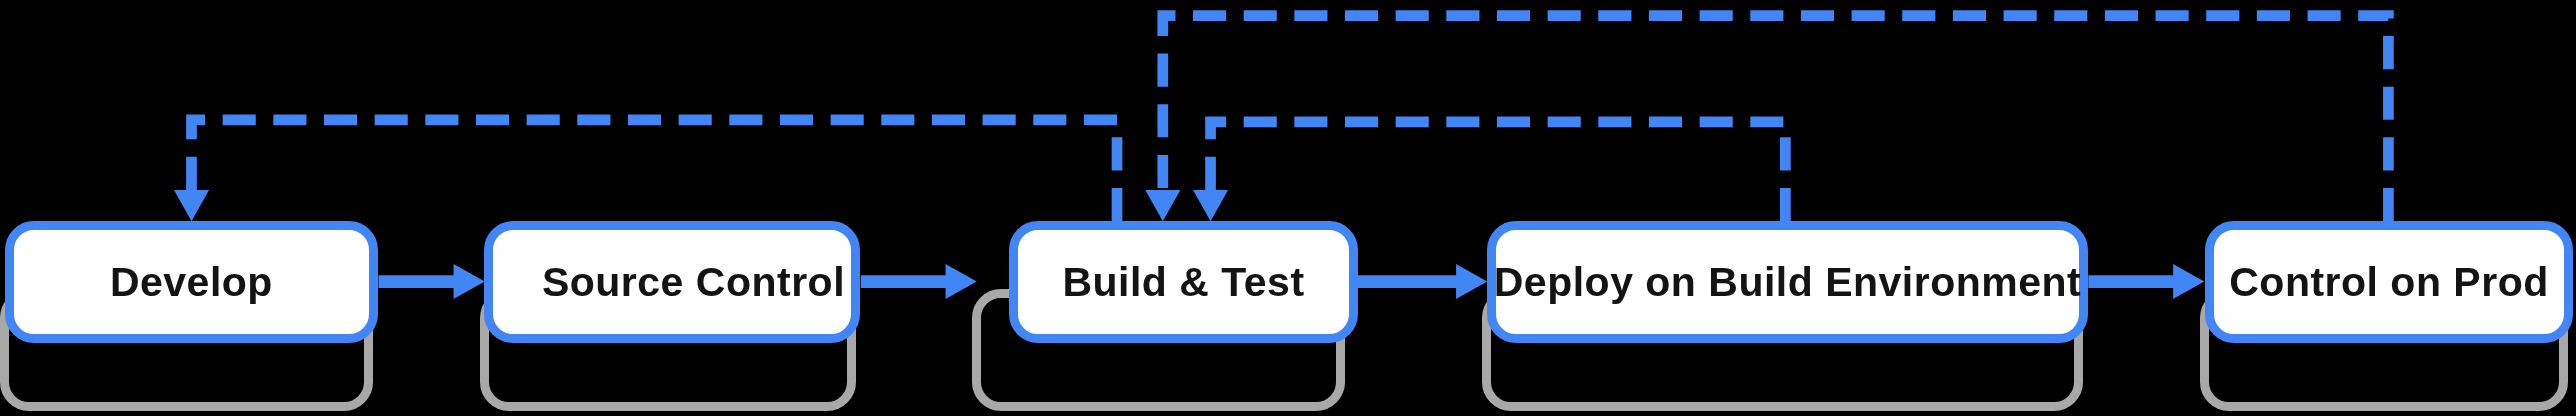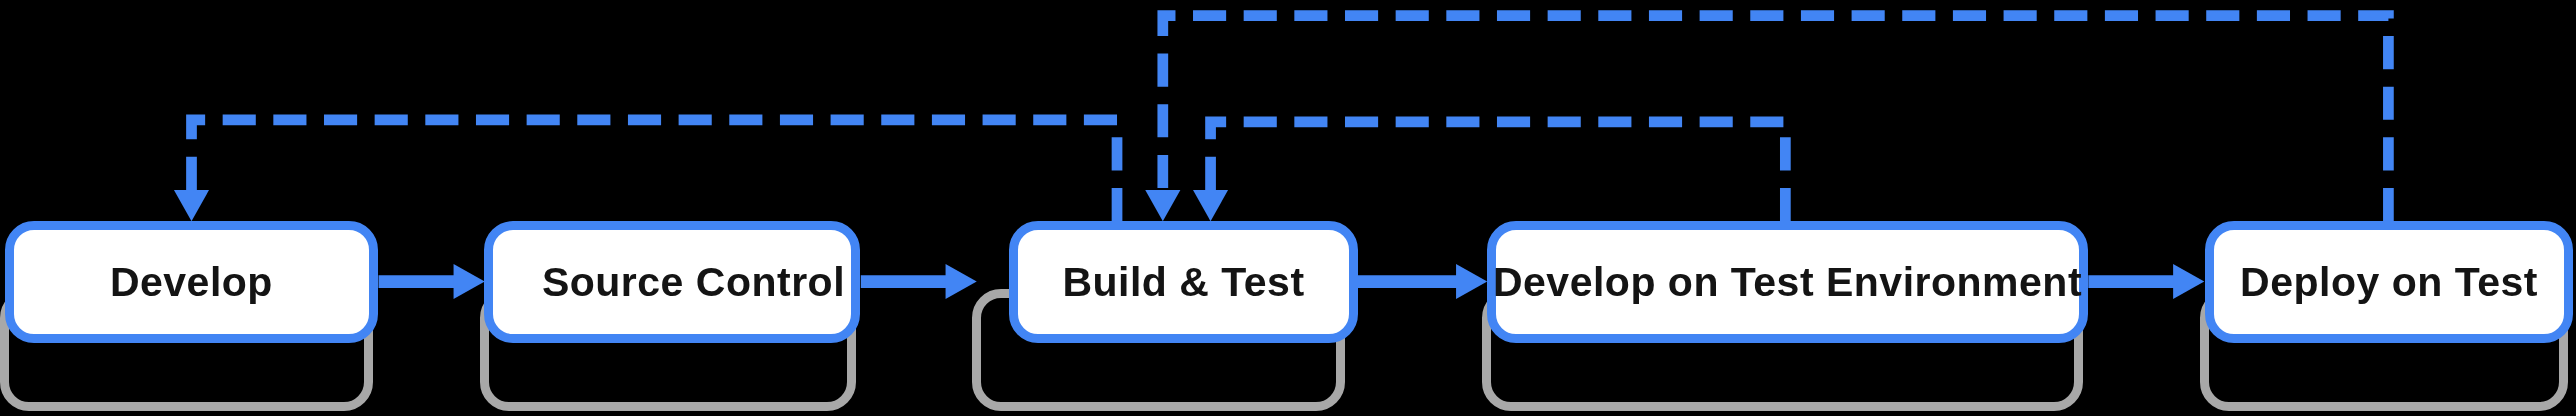--- a/index.html
+++ b/index.html
@@ -96,20 +96,20 @@
       <div class="node" style="left: 4.9px; top: 221px; width: 373px; height: 122px;">
         <span class="node-label">Develop</span>
       </div>
       <div class="node" style="left: 484px; top: 221px; width: 376px; height: 122px; padding-left: 43px;">
         <span class="node-label">Source Control</span>
       </div>
       <div class="node" style="left: 977px; top: 221px; width: 349px; height: 122px; margin-left: 32px;">
         <span class="node-label">Build &amp; Test</span>
       </div>
       <div class="node" style="left: 1487px; top: 221px; width: 601px; height: 122px;">
-        <span class="node-label">Develop on Test Environment</span>
+        <span class="node-label">Deploy on Build Environment</span>
       </div>
       <div class="node" style="left: 2205px; top: 221px; width: 368px; height: 122px;">
-        <span class="node-label">Deploy on Test</span>
+        <span class="node-label">Control on Prod</span>
       </div>
     </div>
 </div>
 
 
 </body></html>

